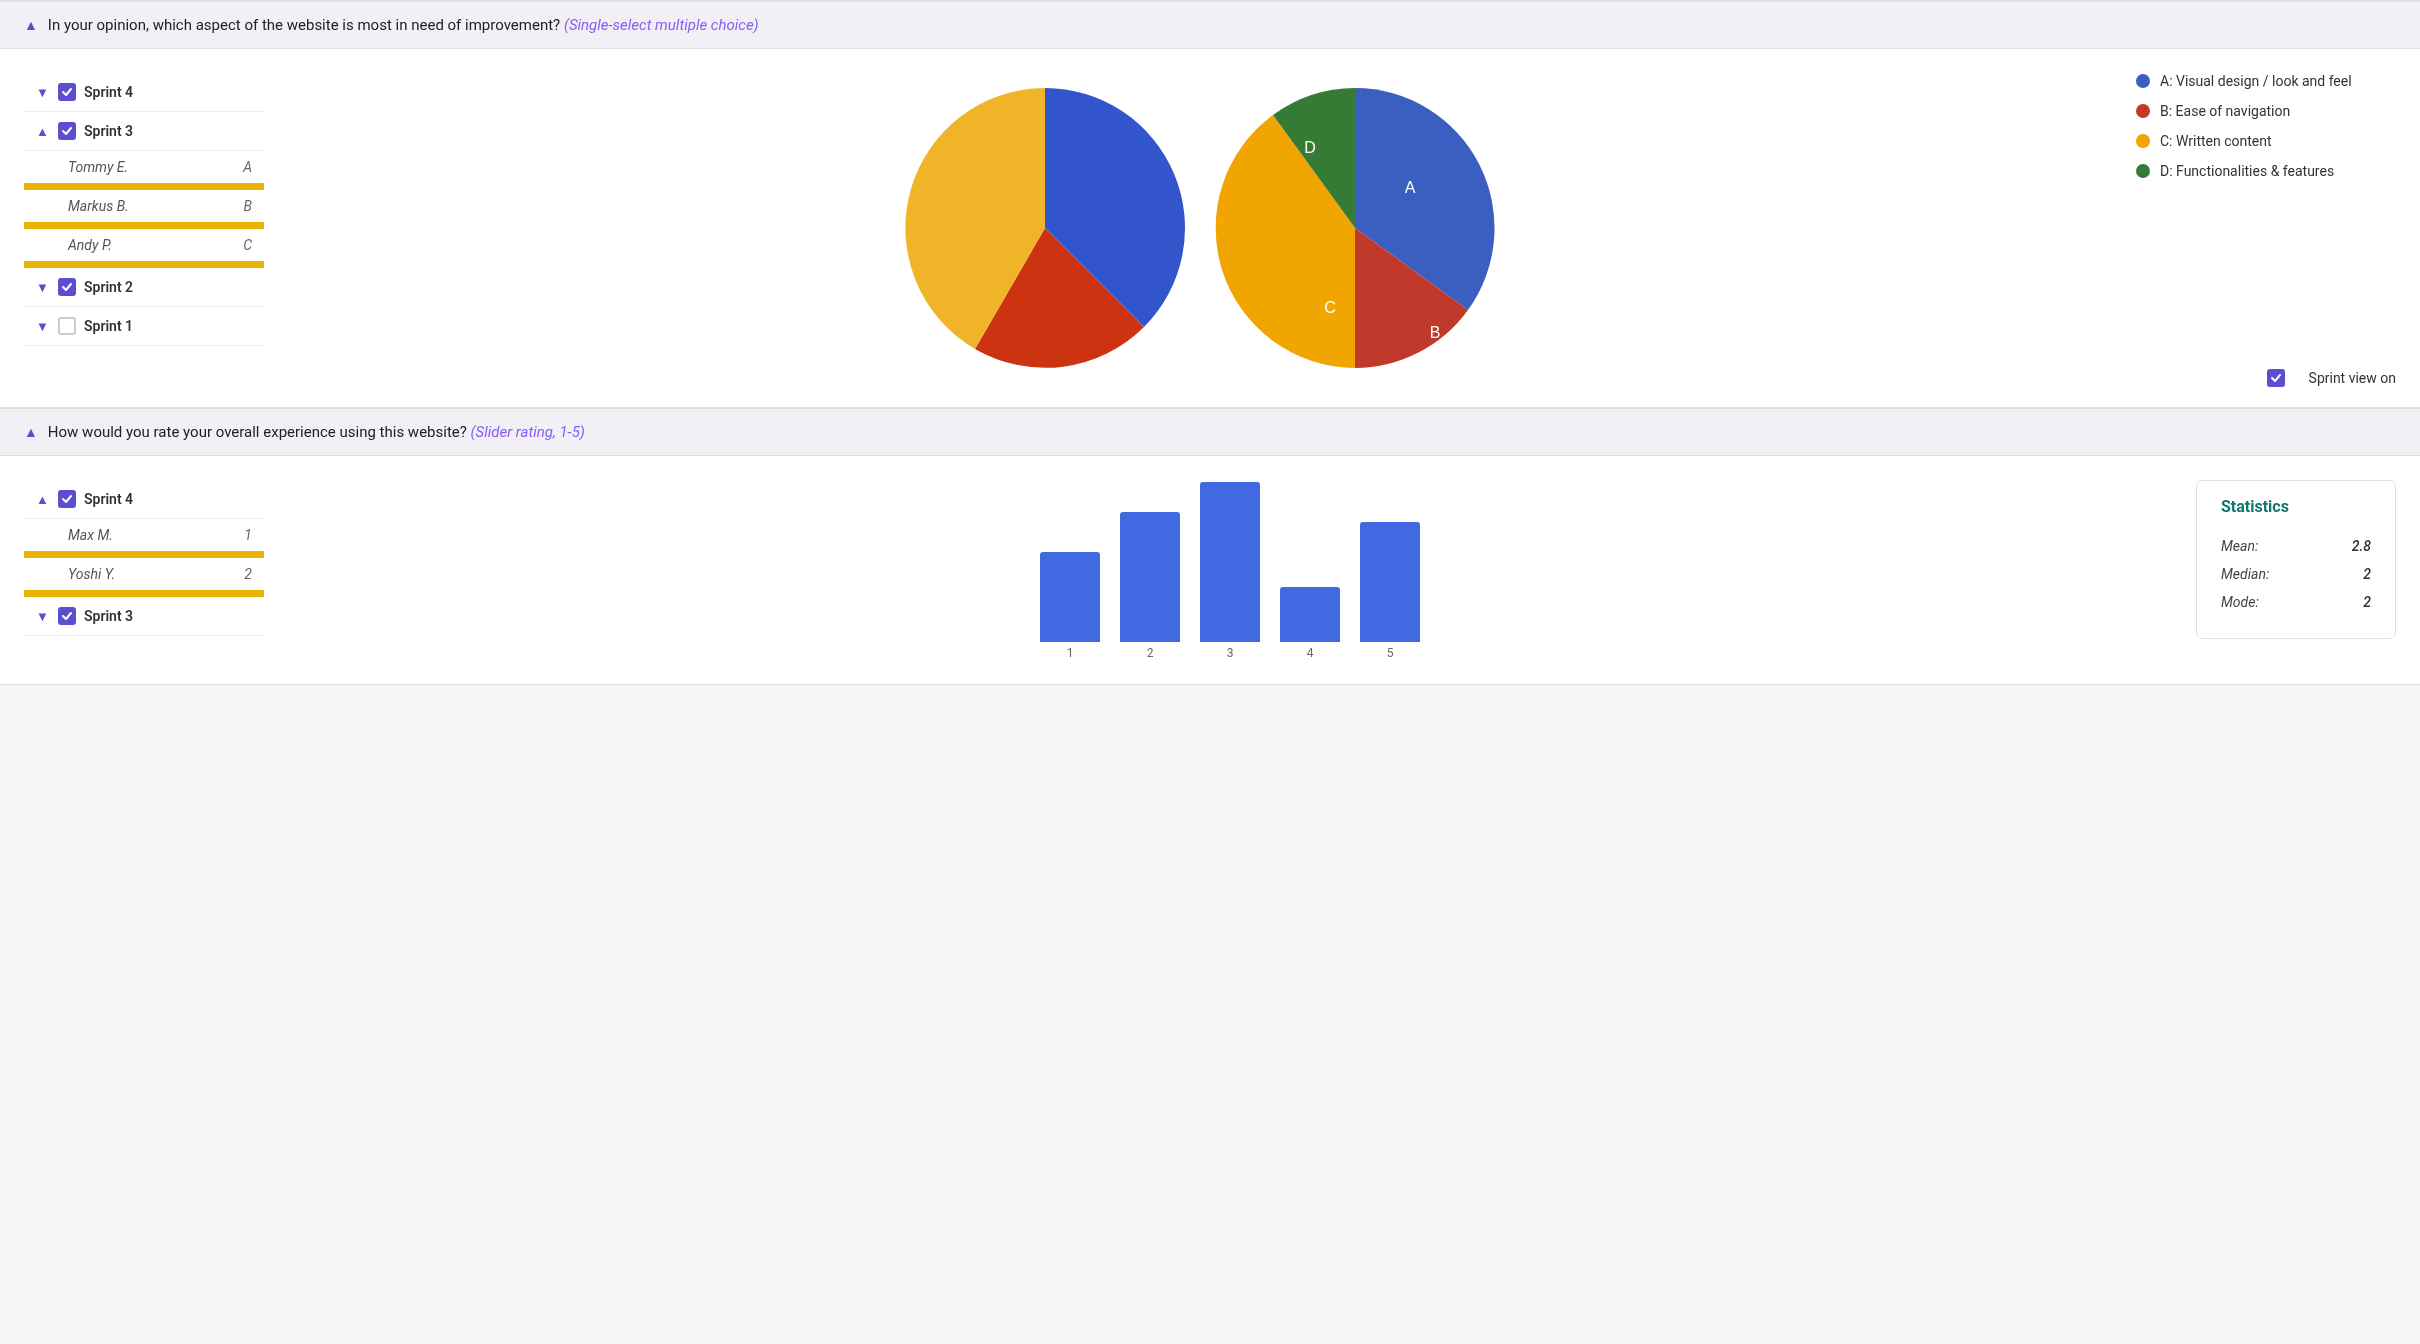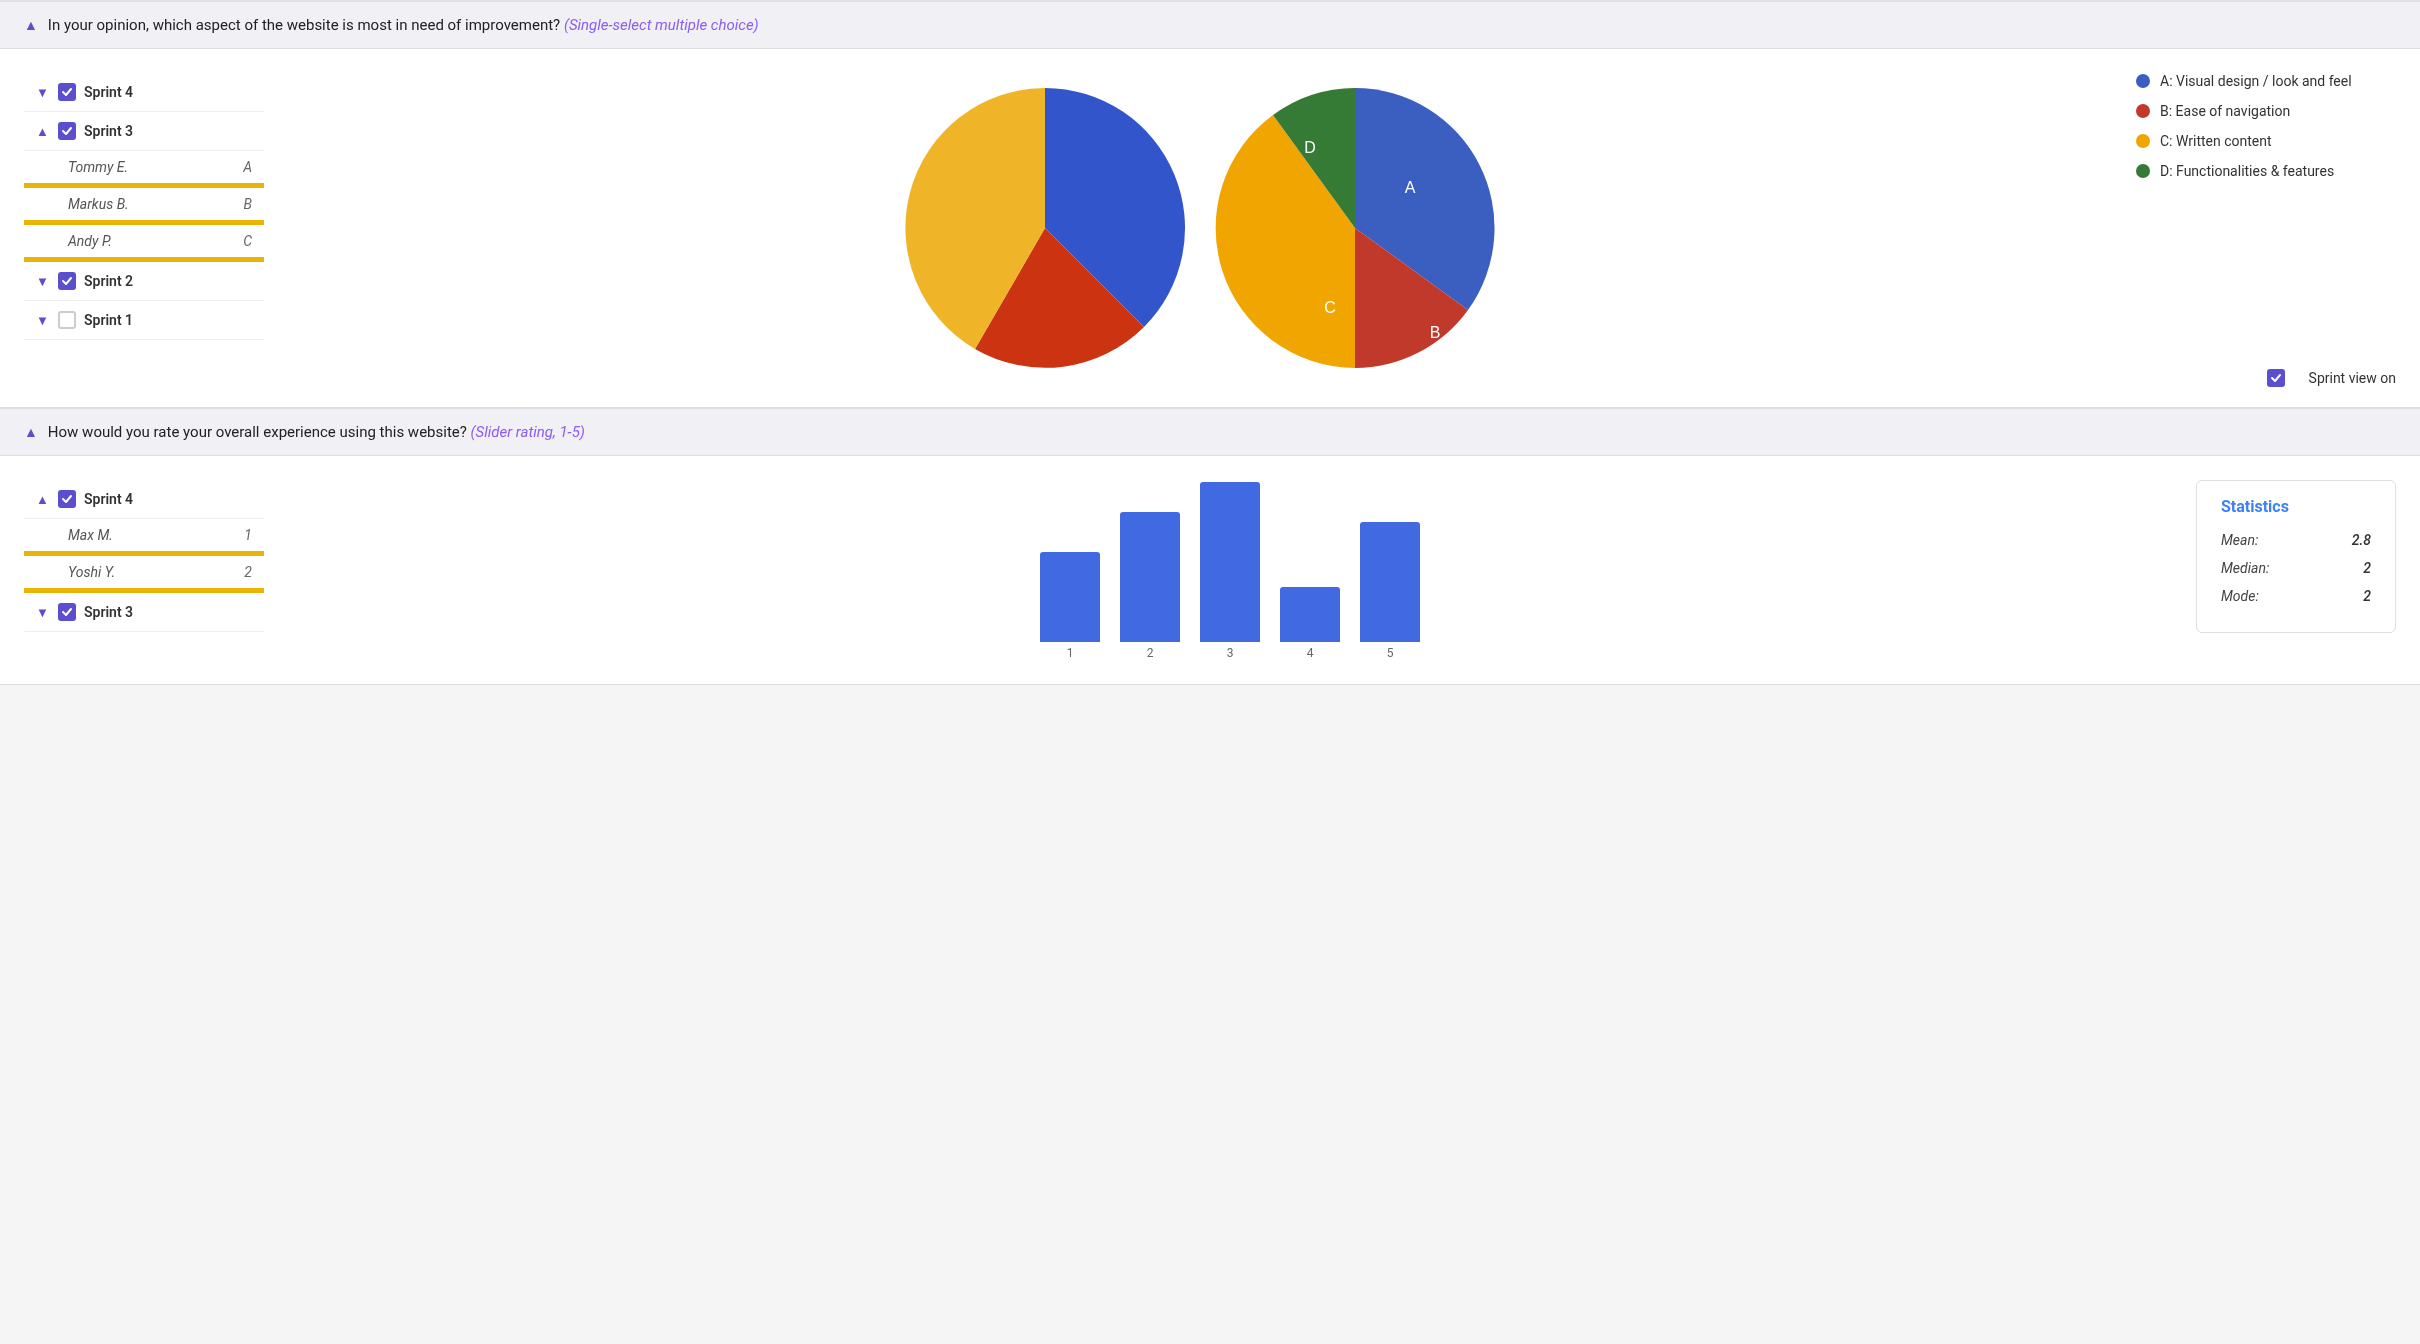--- a/index.html
+++ b/index.html
@@ -86,21 +86,21 @@
     .sprint-label {
       font-weight: 600;
       color: #333;
       font-size: 14px;
     }
 
     .respondent-item {
       display: flex;
       align-items: center;
       padding: 8px 12px 8px 44px;
-      border-bottom: 5px solid #eab308;
+      border-bottom: 7px solid #eab308;
     }
     .respondent-name {
       font-style: italic;
       color: #555;
       font-size: 14px;
       flex: 1;
     }
     .respondent-answer {
       color: #666;
       font-size: 14px;
@@ -177,22 +177,22 @@
     .stats-panel {
       min-width: 200px;
       border: 1px solid #e0e0e0;
       border-radius: 6px;
       padding: 16px 24px;
       font-size: 14px;
     }
     .stats-title {
       font-weight: 700;
       font-size: 16px;
-      margin-bottom: 16px;
-      color: #3b82f6;
+      margin-bottom: 22px;
+      color: #0f766e;
     }
     .stats-row {
       display: flex;
       justify-content: space-between;
       margin-bottom: 12px;
       color: #444;
       font-style: italic;
     }
     .stats-value {
       font-weight: 500;

